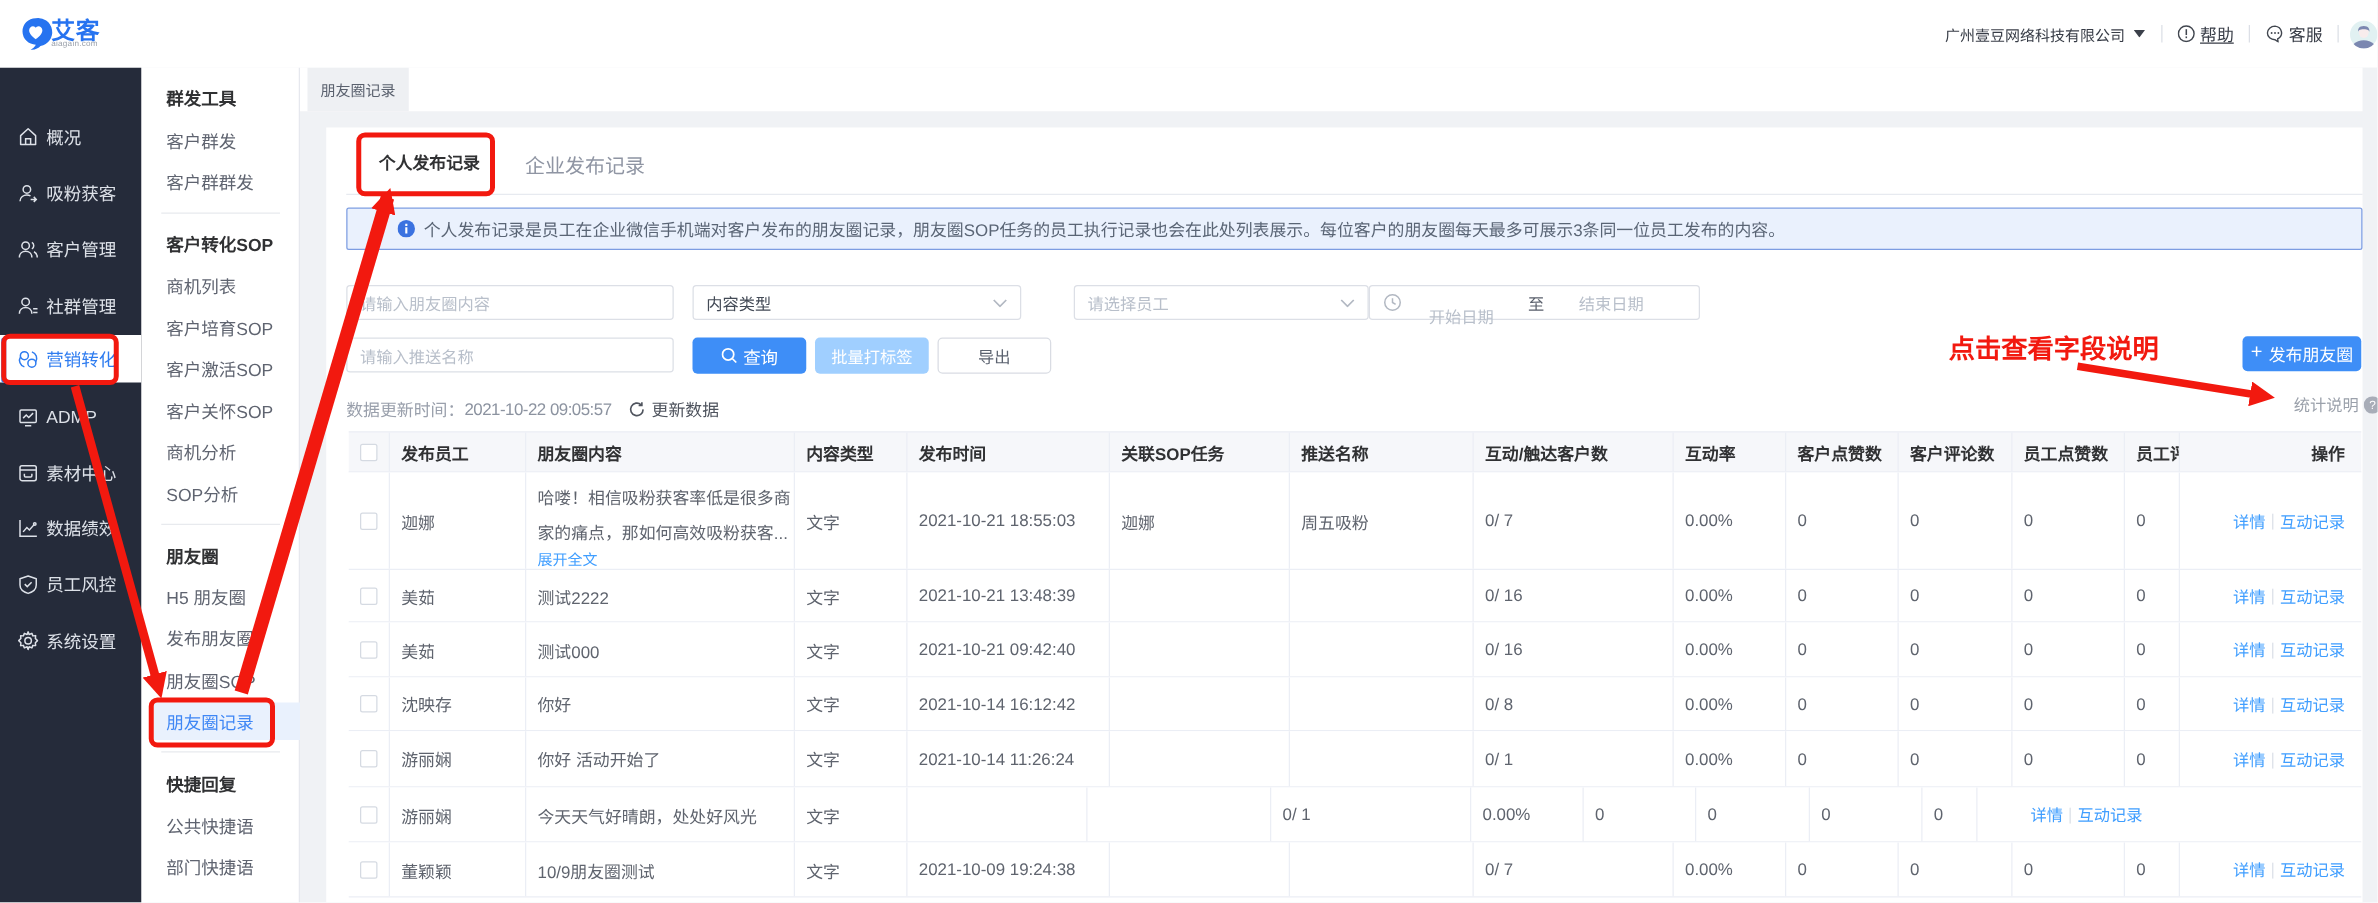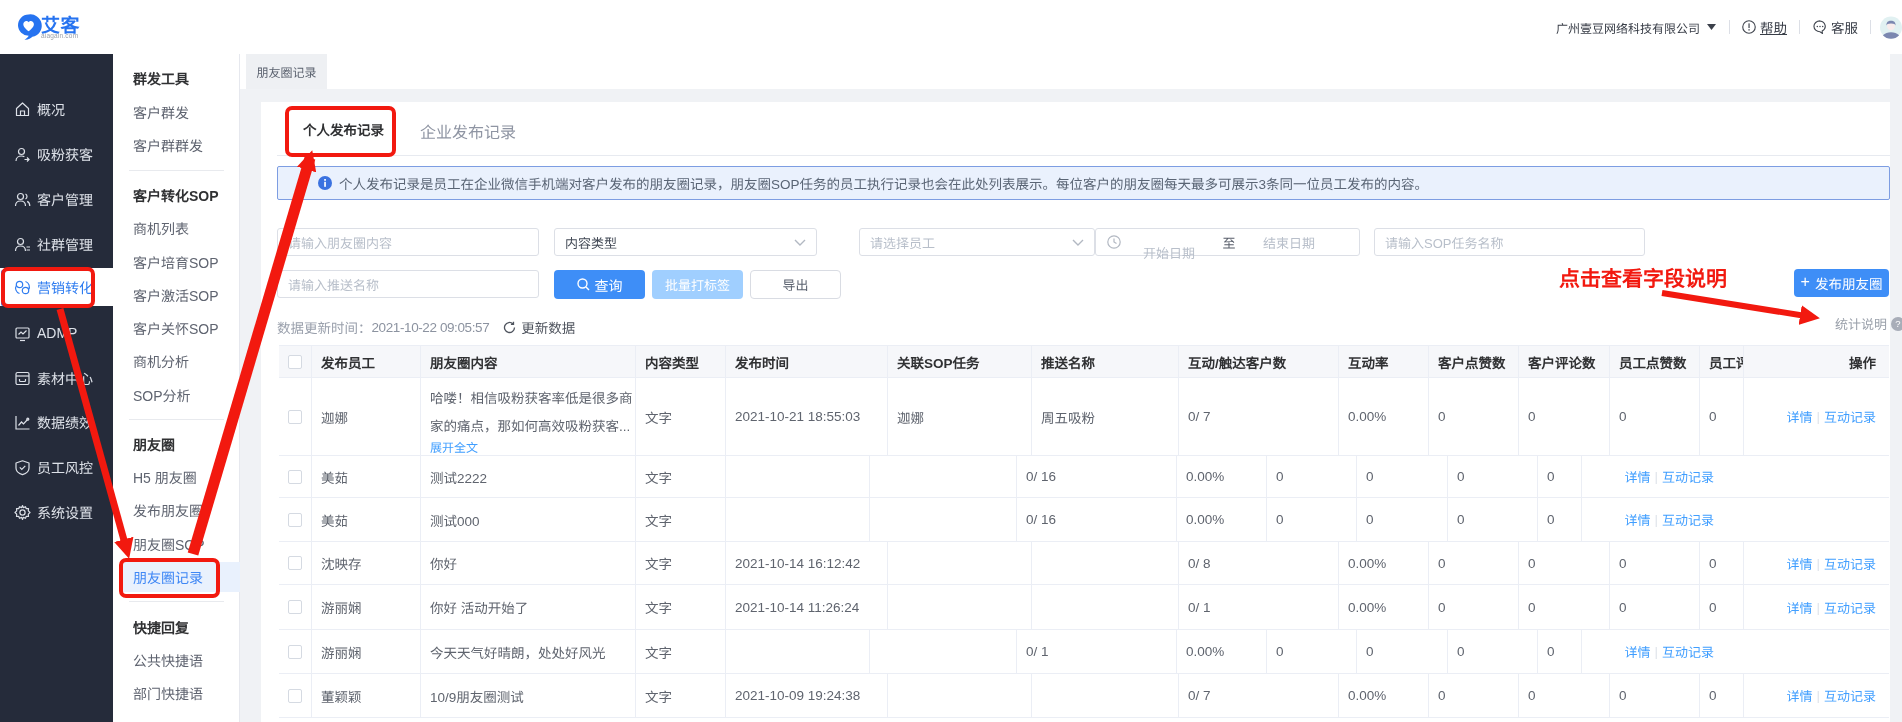--- a/index.html
+++ b/index.html
@@ -213,21 +213,20 @@
       </svg></div>
   <div class="inp" style="left:834px;top:126px;width:265px;padding-left:0;">
     <svg style="margin:0 10px 0 11px" width="14" height="14" viewBox="0 0 14 14" fill="none" stroke="#b2b8c2" stroke-width="1.2">
         <circle cx="7" cy="7" r="6.2"></circle>
         <path d="M7 3.5 L7 7 L9.5 8.5"></path>
       </svg>
     <span style="width:76px;text-align:center;margin-top:20px;">开始日期</span>
     <span style="width:44px;text-align:center;color:#5a606c;">至</span>
     <span style="width:76px;text-align:center;">结束日期</span>
   </div>
-  <div class="inp" style="left:1113px;top:126px;width:271px;">请输入SOP任务名称</div>
 
   <div class="inp" style="left:16px;top:168px;width:262px;">请输入推送名称</div>
   <div class="btn blue" style="left:293px;top:168px;width:91px;"><svg style="margin-right:5px" width="13" height="13" viewBox="0 0 13 13" fill="none" stroke="#fff" stroke-width="1.4">
         <circle cx="5.5" cy="5.5" r="4.5"></circle>
         <path d="M9 9 L12 12"></path>
       </svg>查询</div>
   <div class="btn" style="left:391px;top:168px;width:91px;background:#a0cfff;color:#fff;font-size:13px;">批量打标签</div>
   <div class="btn" style="left:489px;top:168px;width:91px;background:#fff;border:1px solid #d9dce3;color:#5c6370;font-size:13px;">导出</div>
   <div class="btn blue" style="left:1533px;top:167px;width:95px;height:28px;font-size:13.5px;"><span style="font-size:16px;font-weight:300;margin-right:5px;margin-top:-2px;">+</span>发布朋友圈</div>
 
@@ -290,20 +289,21 @@
           <a class="lk">互动记录</a>
         </div>
     </div>
     <div class="tr" style="height:42px">
       <div class="td c0">
           <span class="cb"></span>
         </div>
         <div class="td c1">美茹</div>
         <div class="td c2">测试2222</div>
         <div class="td c3">文字</div>
+        <div class="td c4">2021-10-21 13:48:39</div>
         <div class="td c5"></div>
         <div class="td c6"></div>
         <div class="td c7">0/ 16</div>
         <div class="td c8">0.00%</div>
         <div class="td c9">0</div>
         <div class="td c10">0</div>
         <div class="td c11">0</div>
         <div class="td c12">0</div>
       <div class="td c13 last">
           <a class="lk">详情</a>
@@ -311,20 +311,21 @@
           <a class="lk">互动记录</a>
         </div>
     </div>
     <div class="tr" style="height:44px">
       <div class="td c0">
           <span class="cb"></span>
         </div>
         <div class="td c1">美茹</div>
         <div class="td c2">测试000</div>
         <div class="td c3">文字</div>
+        <div class="td c4">2021-10-21 09:42:40</div>
         <div class="td c5"></div>
         <div class="td c6"></div>
         <div class="td c7">0/ 16</div>
         <div class="td c8">0.00%</div>
         <div class="td c9">0</div>
         <div class="td c10">0</div>
         <div class="td c11">0</div>
         <div class="td c12">0</div>
       <div class="td c13 last">
           <a class="lk">详情</a>

